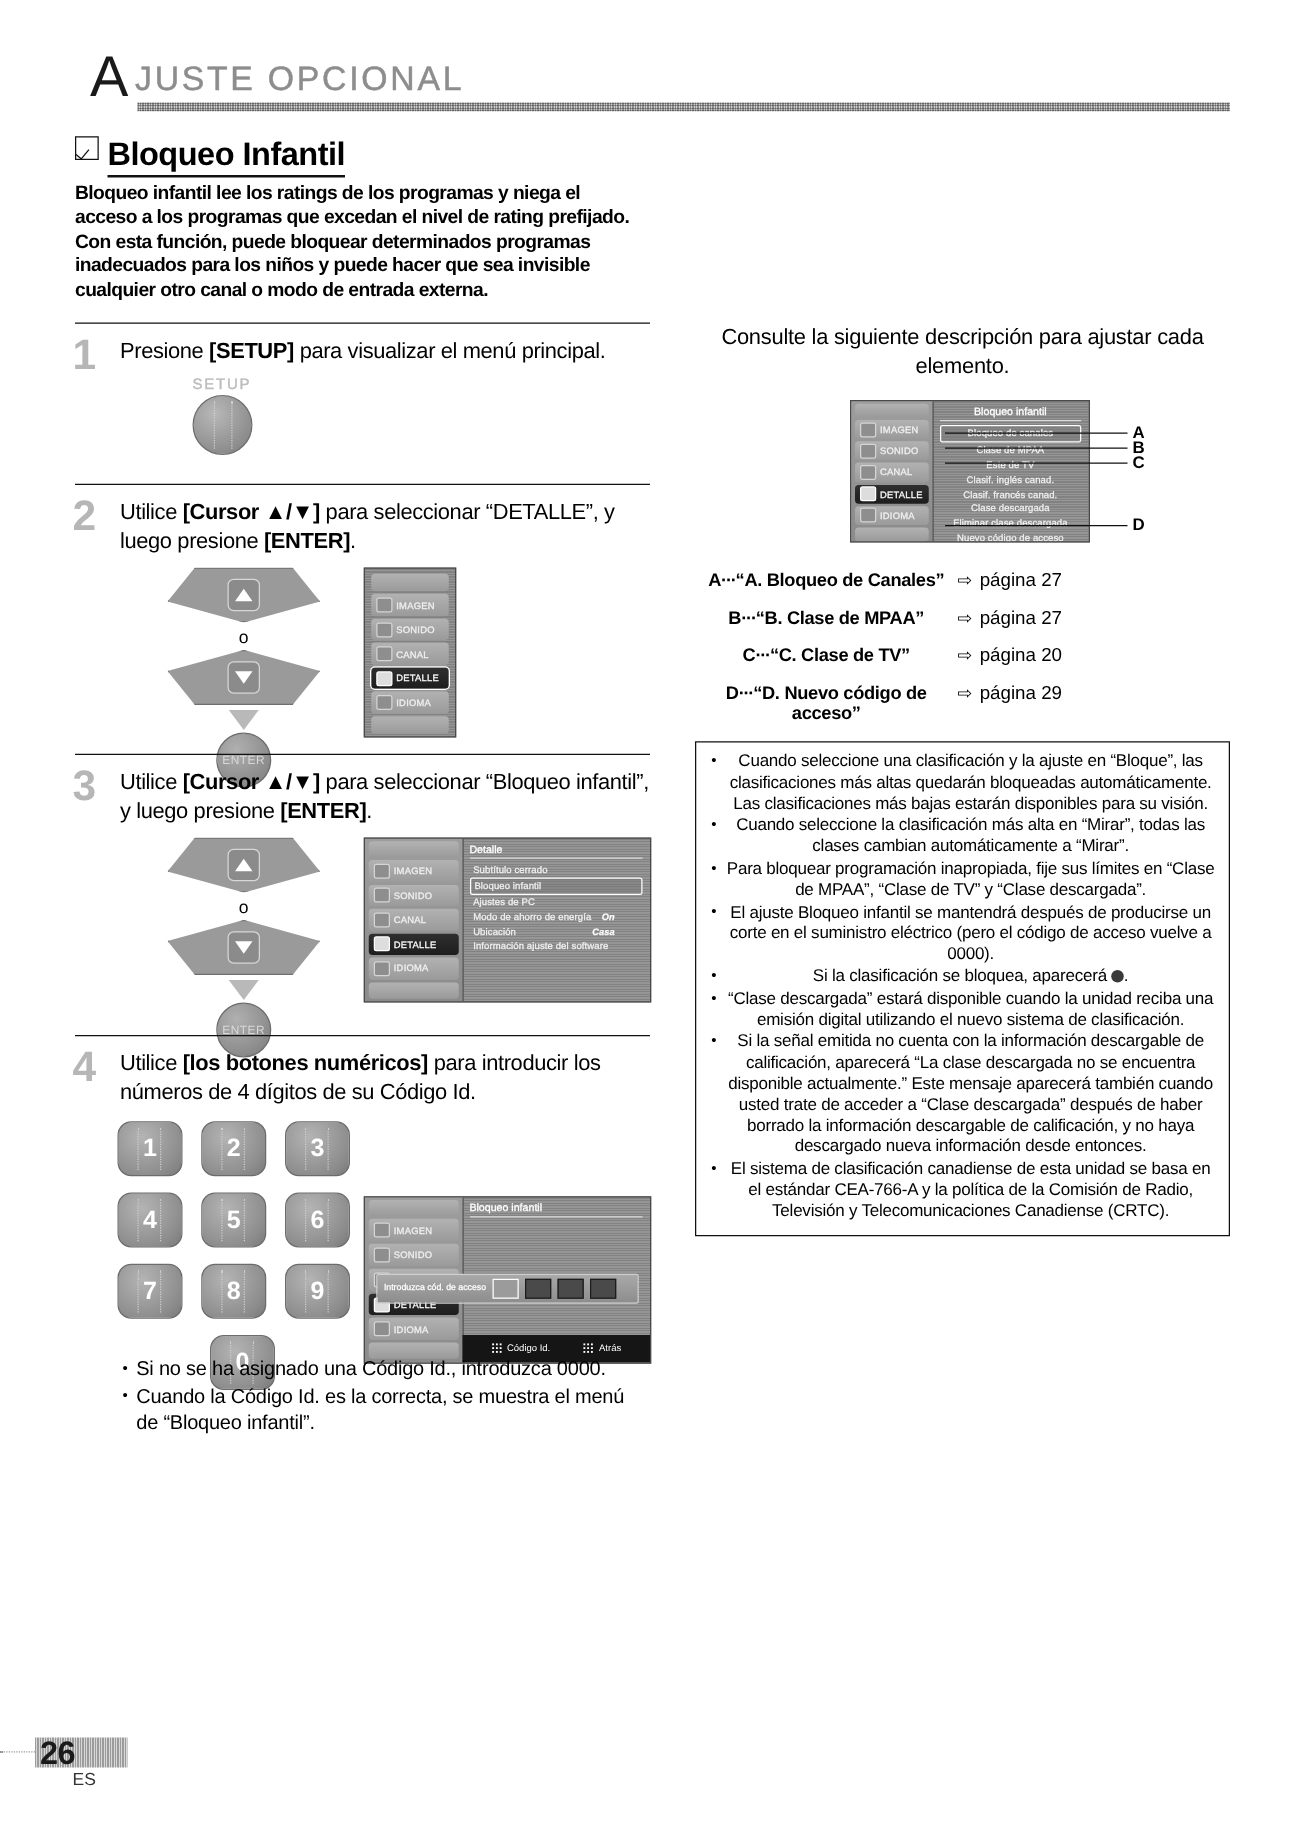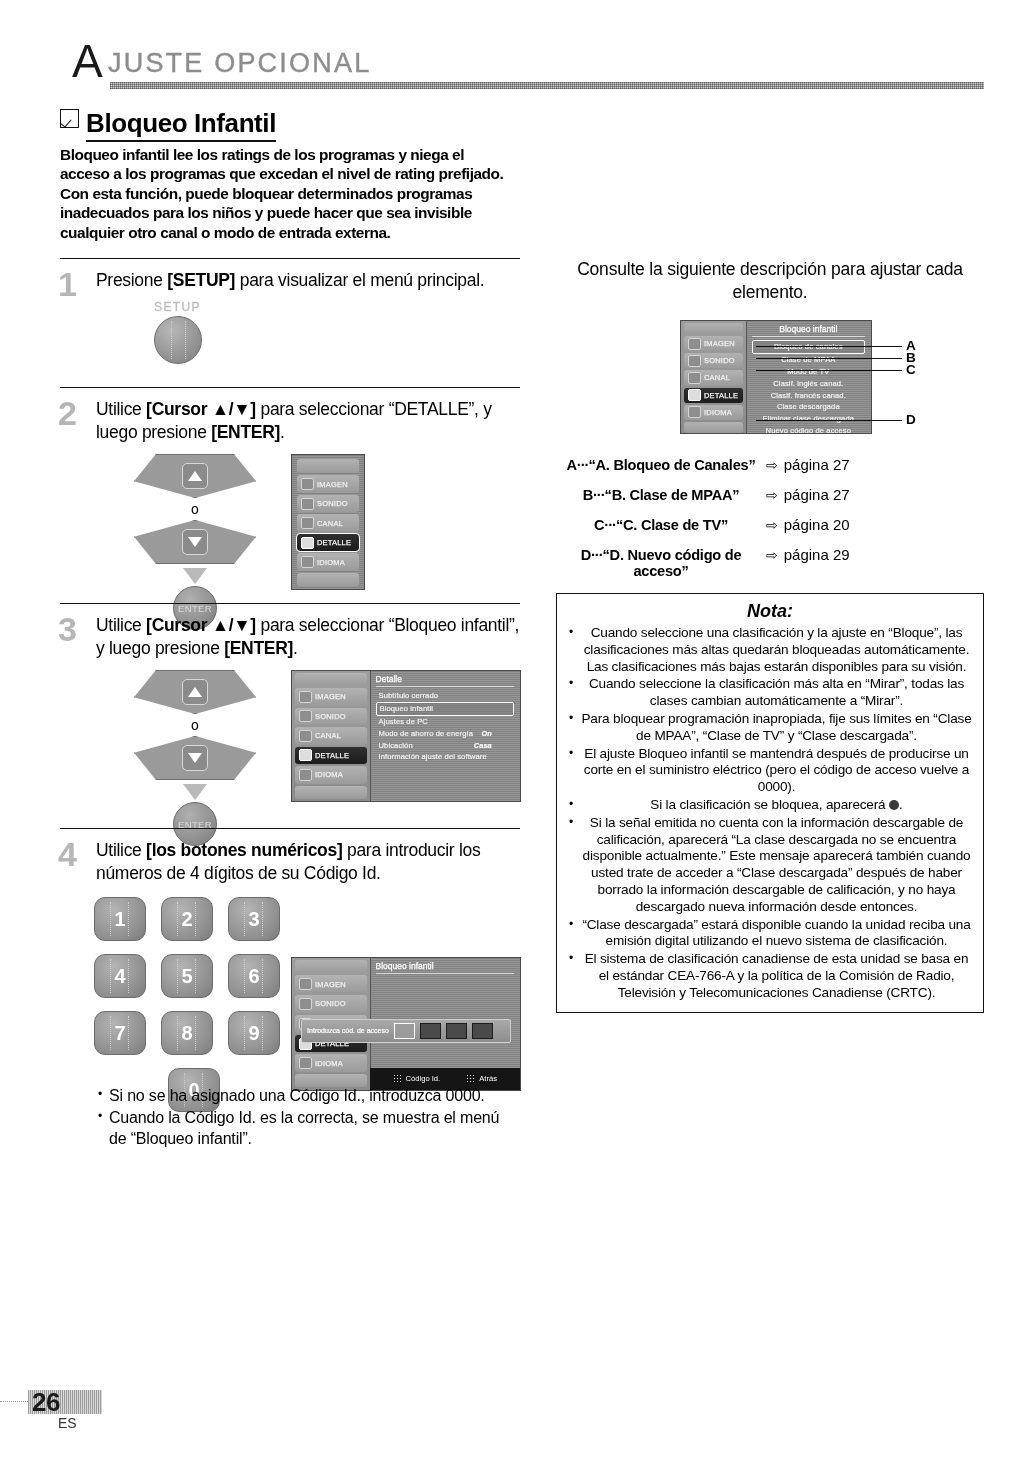--- a/index.html
+++ b/index.html
@@ -516,21 +516,21 @@
         <div class="tv-side-item">
             <span class="tv-ico"></span>
             <span>IDIOMA</span>
           </div>
         <div class="tv-side-item" style="height:10%;"></div>
       </div>
       <div class="tv-main">
         <div class="tv-head">Bloqueo infantil</div>
         <div class="tv-row sel">Bloqueo de canales</div>
         <div class="tv-row">Clase de MPAA</div>
-        <div class="tv-row">Modo de TV</div>
+        <div class="tv-row">Este de TV</div>
         <div class="tv-row">Clasif. inglés canad.</div>
         <div class="tv-row">Clasif. francés canad.</div>
         <div class="tv-row">Clase descargada</div>
         <div class="tv-row">Eliminar clase descargada</div>
         <div class="tv-row">Nuevo código de acceso</div>
       </div>
     </div>
 
     <div class="lead-line" style="left:200px;top:26px;width:146px;"></div>
     <div class="lead-lbl" style="left:350px;top:18px;">A</div>
@@ -559,29 +559,28 @@
       <span class="ref-page">página 20</span>
     </div>
     <div class="ref-row">
       <span class="ref-key"><span>D</span><span class="dots">···</span><span>“D. Nuevo código de acceso”</span></span>
       <span class="ref-arrow">⇨</span>
       <span class="ref-page">página 29</span>
     </div>
   </div>
 
   <div class="note-box">
-    <div class="note-title">Nota:</div>
     <ul class="note-ul">
       <li>Cuando seleccione una clasificación y la ajuste en “Bloque”, las clasificaciones más altas quedarán bloqueadas automáticamente. Las clasificaciones más bajas estarán disponibles para su visión.</li>
       <li>Cuando seleccione la clasificación más alta en “Mirar”, todas las clases cambian automáticamente a “Mirar”.</li>
       <li>Para bloquear programación inapropiada, fije sus límites en “Clase de MPAA”, “Clase de TV” y “Clase descargada”.</li>
       <li>El ajuste Bloqueo infantil se mantendrá después de producirse un corte en el suministro eléctrico (pero el código de acceso vuelve a 0000).</li>
       <li><span>Si la clasificación se bloquea, aparecerá <span class="lock-glyph"></span>.</span></li>
+      <li>“Clase descargada” estará disponible cuando la unidad reciba una emisión digital utilizando el nuevo sistema de clasificación.</li>
       <li>Si la señal emitida no cuenta con la información descargable de calificación, aparecerá “La clase descargada no se encuentra disponible actualmente.” Este mensaje aparecerá también cuando usted trate de acceder a “Clase descargada” después de haber borrado la información descargable de calificación, y no haya descargado nueva información desde entonces.</li>
-      <li>“Clase descargada” estará disponible cuando la unidad reciba una emisión digital utilizando el nuevo sistema de clasificación.</li>
       <li>El sistema de clasificación canadiense de esta unidad se basa en el estándar CEA-766-A y la política de la Comisión de Radio, Televisión y Telecomunicaciones Canadiense (CRTC).</li>
     </ul>
   </div>
 </div>
 
 <div class="footer">
   <div class="fo-dots"></div>
   <div class="fo-band"></div>
   <div class="fo-num">26</div>
   <div class="fo-es">ES</div>

